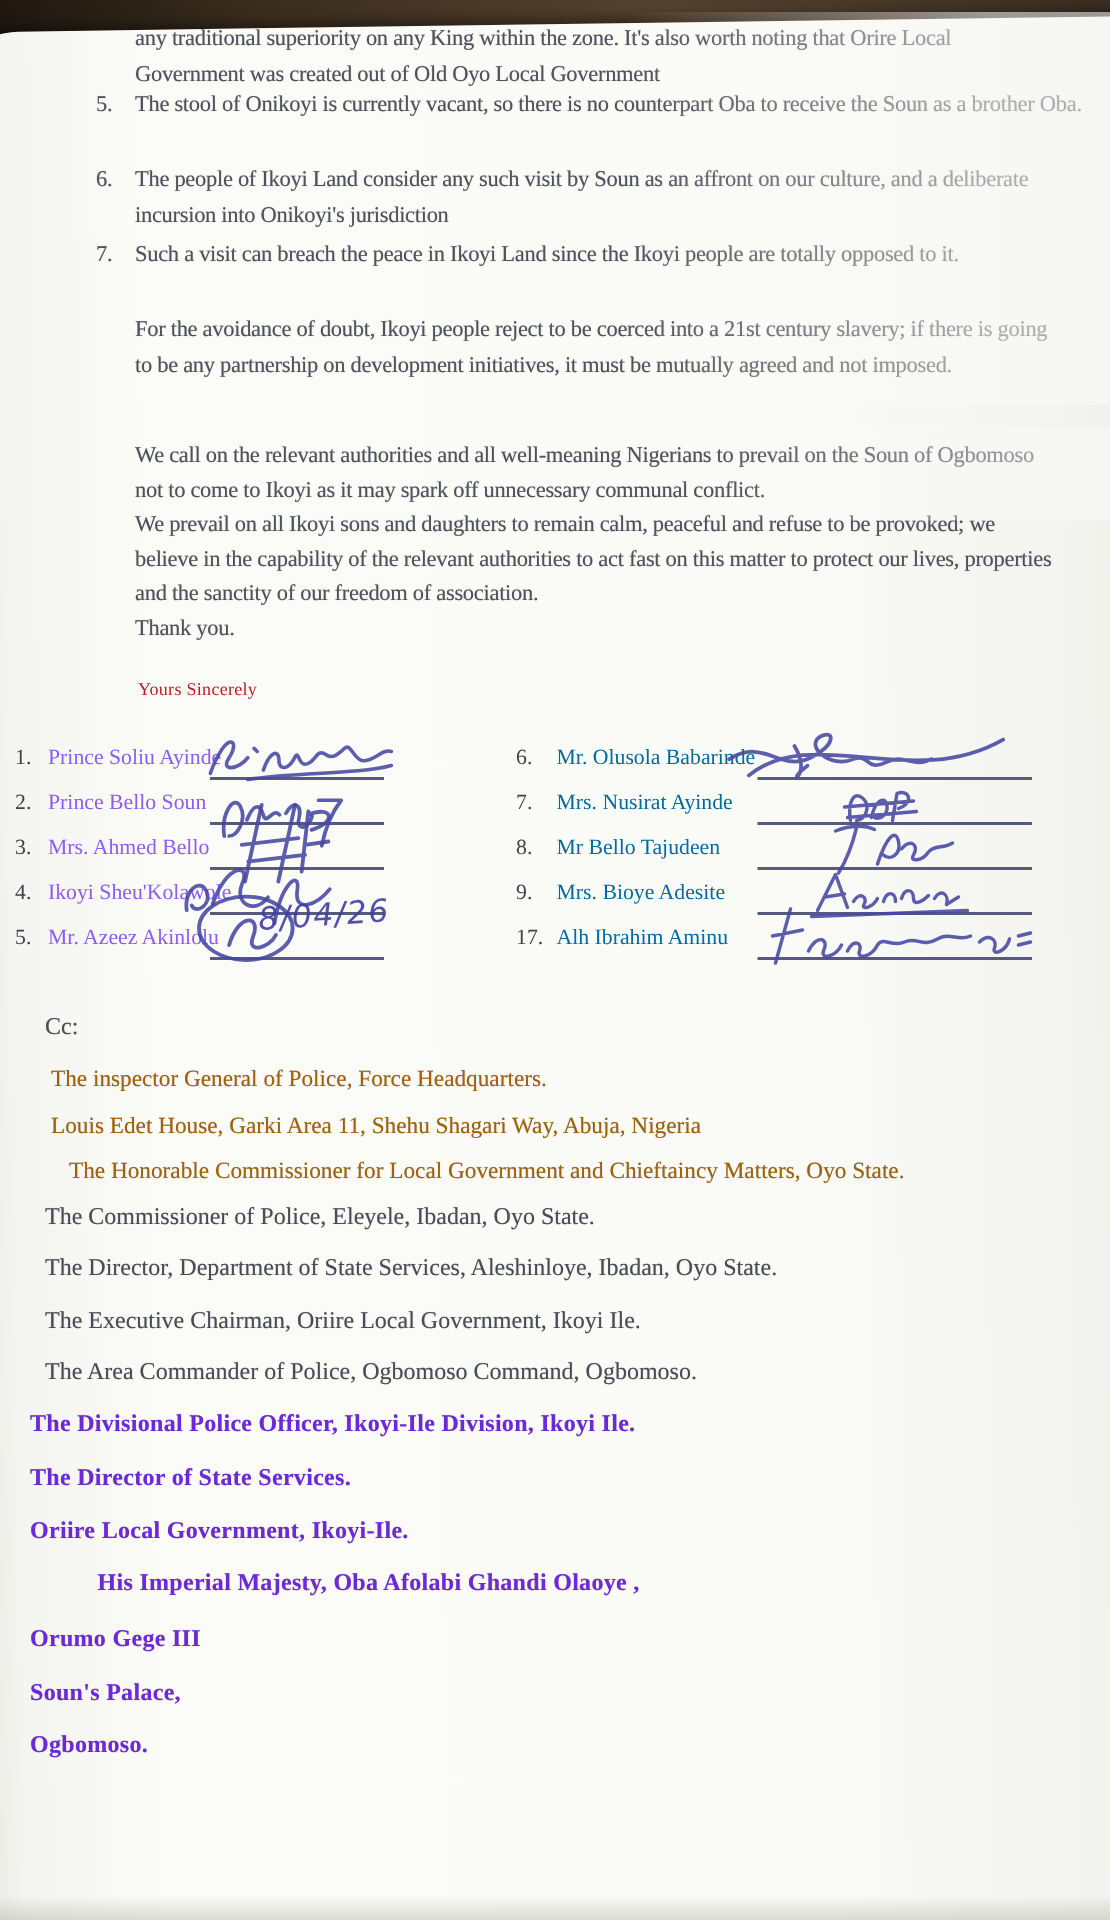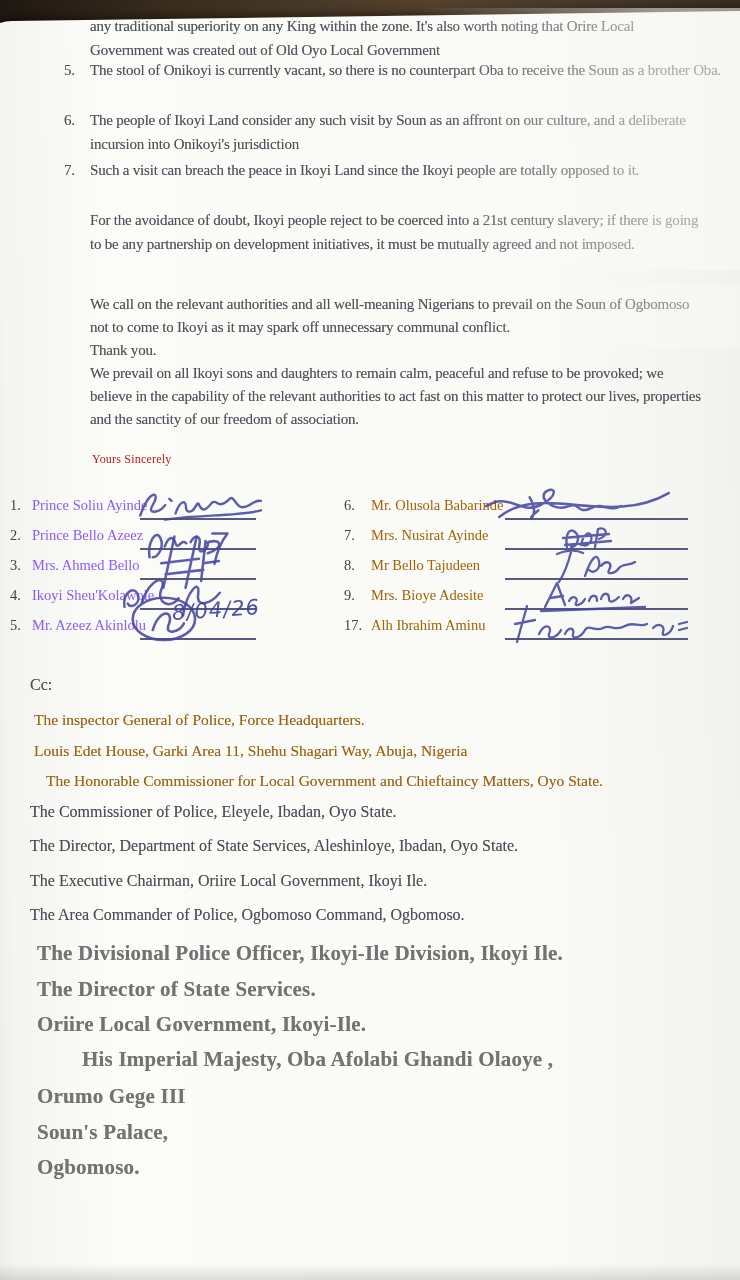--- a/index.html
+++ b/index.html
@@ -28,35 +28,35 @@
     text-shadow:0 0 0.6px rgba(90,95,105,0.55);
   }
   .numbered{padding-left:26px;text-indent:-26px;}
   .num-gap{display:inline-block;width:26px;text-indent:0;}
   .para2-line{display:block;}
   .closing{font-size:12px;color:#b91c1c;letter-spacing:0.2px;font-family:Liberation Serif, serif;}
   .sig-row{position:absolute;left:0;width:740px;height:30px;}
   .sig-num{position:absolute;left:10px;top:3px;width:24px;font-size:14.5px;color:#3e424b;}
   .sig-name{position:absolute;left:32px;top:3px;font-size:14.5px;color:#8b5cf6;white-space:nowrap;}
   .sig-num-r{position:absolute;left:344px;top:3px;width:26px;font-size:14.5px;color:#3e424b;}
-  .sig-name-r{position:absolute;left:371px;top:3px;font-size:14.5px;color:#a16207;white-space:nowrap;}
+  .sig-name-r{position:absolute;left:371px;top:3px;font-size:14.5px;color:#0369a1;white-space:nowrap;}
   .sig-line-l{position:absolute;left:140px;top:0;width:116px;height:24px;border-bottom:2px solid #565a80;}
   .sig-line-r{position:absolute;left:505px;top:0;width:183px;height:24px;border-bottom:2px solid #565a80;}
   .ink{position:absolute;pointer-events:none;}
   .ink path, .ink ellipse{fill:none;stroke:#4747a3;stroke-width:2.3;stroke-linecap:round;stroke-linejoin:round;opacity:0.88;}
   .date-note{
     position:absolute;left:172px;top:598px;font-size:21px;font-style:italic;
     color:#3f3fa0;transform:rotate(-4deg);font-family:"DejaVu Sans",sans-serif;opacity:0.9;
     letter-spacing:1px;
   }
   .cc-label{font-size:16px;color:#4a4e56;text-shadow:0 0 0.6px rgba(90,95,105,0.5);}
   .cc-line{position:absolute;white-space:nowrap;text-shadow:0 0 0.6px rgba(80,85,95,0.45);}
   .cc-light{left:34px;font-size:15.5px;color:#a16207;}
   .cc-mid{left:30px;font-size:16px;color:#484c55;}
-  .cc-bold{left:37px;font-size:21px;font-weight:700;color:#737373;letter-spacing:0.2px;}
+  .cc-bold{left:20px;font-size:16px;font-weight:700;color:#6d28d9;letter-spacing:0.2px;}
   .wash{position:absolute;pointer-events:none;}
   .wash1{left:420px;top:8px;width:320px;height:262px;
     background:linear-gradient(to right,rgba(250,250,247,0) 0%,rgba(250,250,247,0.55) 75%);}
   .wash2{left:470px;top:285px;width:270px;height:62px;
     background:linear-gradient(to right,rgba(250,250,247,0) 0%,rgba(250,250,247,0.45) 80%);}
 </style>
 </head>
 <body>
 
 <div class="photo">
@@ -73,22 +73,22 @@
       <span class="num-gap">6.</span><span>The people of Ikoyi Land consider any such visit by Soun as an affront on our culture, and a deliberate incursion into Onikoyi's jurisdiction</span>
     </div>
     <div class="abs body-text numbered" style="left:64px;top:158px;width:638px;">
       <span class="num-gap">7.</span><span>Such a visit can breach the peace in Ikoyi Land since the Ikoyi people are totally opposed to it.</span>
     </div>
 
     <div class="abs body-text" style="left:90px;top:208px;width:612px;">For the avoidance of doubt, Ikoyi people reject to be coerced into a 21st century slavery; if there is going to be any partnership on development initiatives, it must be mutually agreed and not imposed.</div>
 
     <div class="abs body-text" style="left:90px;top:293px;width:616px;line-height:23px;">
       <span class="para2-line">We call on the relevant authorities and all well-meaning Nigerians to prevail on the Soun of Ogbomoso not to come to Ikoyi as it may spark off unnecessary communal conflict.</span>
+      <span class="para2-line">We prevail on all Ikoyi sons and daughters to remain calm, peaceful and refuse to be provoked; we believe in the capability of the relevant authorities to act fast on this matter to protect our lives, properties and the sanctity of our freedom of association.</span>
       <span class="para2-line">Thank you.</span>
-      <span class="para2-line">We prevail on all Ikoyi sons and daughters to remain calm, peaceful and refuse to be provoked; we believe in the capability of the relevant authorities to act fast on this matter to protect our lives, properties and the sanctity of our freedom of association.</span>
     </div>
 
     <div class="abs closing" style="left:92px;top:452px;">Yours Sincerely</div>
 
     <div class="abs" style="left:0;top:0;">
 
       <div class="sig-row" style="top:494px;">
         <span class="sig-num">1.</span>
         <span class="sig-name">Prince Soliu Ayinde</span>
         <div class="sig-line-l"></div>
@@ -98,21 +98,21 @@
         <span class="sig-num-r">6.</span>
         <span class="sig-name-r">Mr. Olusola Babarinde</span>
         <div class="sig-line-r"></div>
         <svg class="ink" style="left:468px;top:-14px;" width="220" height="50" viewBox="0 0 185 46">
           <path d="M8 24 C30 10 40 34 60 22 C74 14 72 6 64 10 C54 16 70 30 84 24 C94 20 92 32 104 26 C116 20 120 30 132 24 M20 34 C60 2 120 44 176 12 M48 16 C60 36 40 40 56 28"></path>
         </svg>
       </div>
 
       <div class="sig-row" style="top:524px;">
         <span class="sig-num">2.</span>
-        <span class="sig-name">Prince Bello Azeez</span>
+        <span class="sig-name">Prince Bello Soun</span>
         <div class="sig-line-l"></div>
         <svg class="ink" style="left:140px;top:-10px;" width="110" height="52" viewBox="0 0 100 48">
           <path d="M8 40 C6 26 14 14 18 22 C22 30 16 40 11 40 M22 30 C26 20 30 20 32 27 C34 34 38 22 42 27 M46 26 C50 18 56 20 54 29 C52 37 60 36 62 28 M66 18 L80 18 C73 27 70 36 68 46"></path>
         </svg>
         <span class="sig-num-r">7.</span>
         <span class="sig-name-r">Mrs. Nusirat Ayinde</span>
         <div class="sig-line-r"></div>
         <svg class="ink" style="left:505px;top:-12px;" width="185" height="48" viewBox="0 0 185 46">
           <path d="M62 34 C60 22 64 14 70 19 C76 24 72 34 66 34 M76 32 C78 22 84 17 86 23 C88 29 82 34 78 32 M90 34 L93 16 C101 13 105 22 94 26 M58 25 L104 21 M60 32 L106 28"></path>
         </svg>

